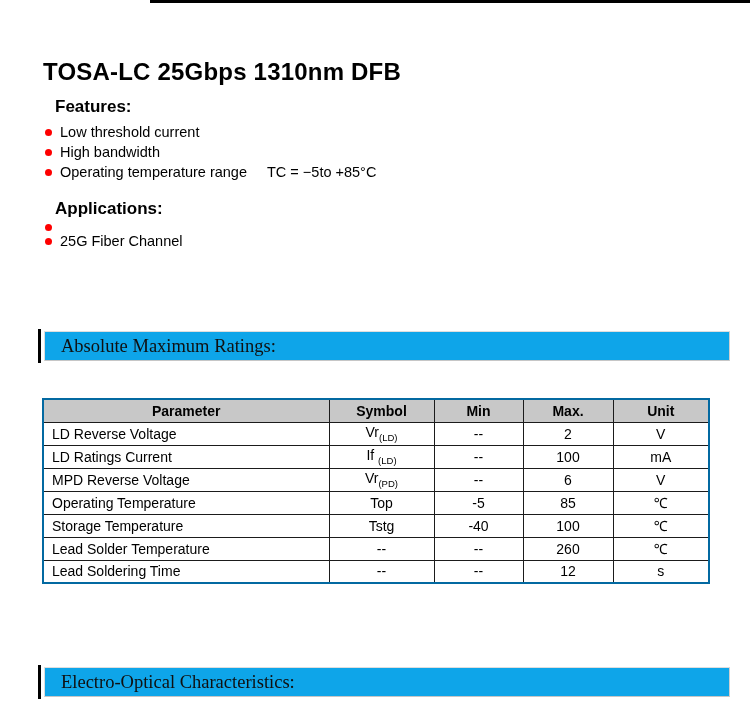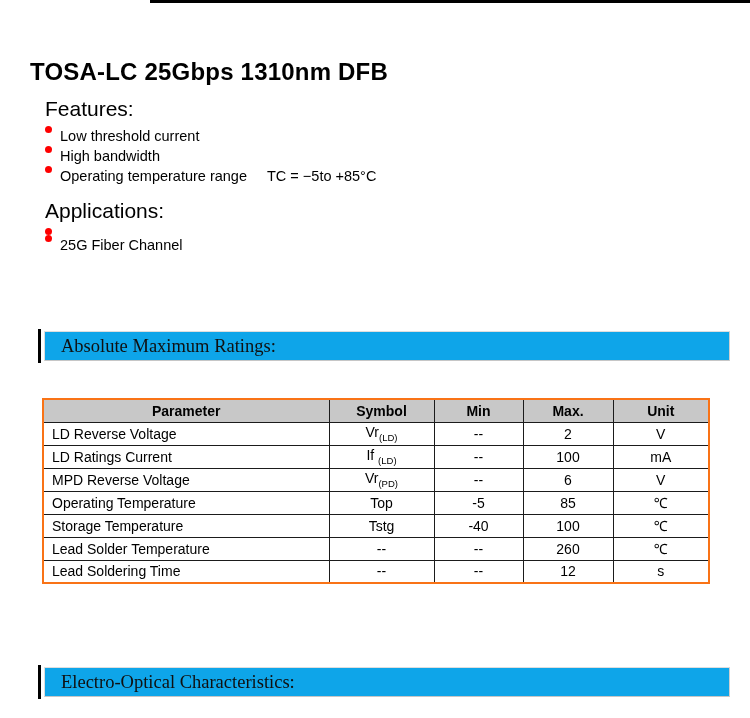--- a/index.html
+++ b/index.html
@@ -18,38 +18,39 @@
   .top-rule {
     position: absolute;
     left: 150px; top: 0;
     width: 600px; height: 3px;
     background: #000000;
   }
 
   
   .page-title {
     position: absolute;
-    left: 30px; top: 58px;
+    left: 43px; top: 58px;
     margin: 0;
     font-size: 24px;
     font-weight: bold;
     letter-spacing: 0.2px;
     text-align: right;
   }
 
   
   .bullet-section { position: absolute; left: 45px; }
   .bullet-section h2 {
-    margin: 0 0 5px 0;
-    font-size: 21px;
-    font-weight: normal;
+    margin: 0 0 5px 10px;
+    font-size: 17px;
+    font-weight: bold;
   }
   .bullet-section ul { list-style: none; margin: 0; padding: 0; }
   .bullet-section li {
     display: flex;
+    align-items: center;
     font-size: 14.5px;
     line-height: 20px;
     white-space: nowrap;
   }
   .bullet {
     flex: none;
     width: 7px; height: 7px;
     border-radius: 50%;
     background: #fe0000;
     margin-right: 8px;
@@ -84,21 +85,21 @@
   #band-amr { top: 331px; }
   #band-eoc { top: 667px; }
 
   
   table.ratings {
     position: absolute;
     left: 42px; top: 398px;
     width: 666px;
     border-collapse: collapse;
     table-layout: fixed;
-    border: 2px solid #f97316;
+    border: 2px solid #0369a1;
   }
   table.ratings th, table.ratings td {
     border: 1px solid #1b1b1b;
     height: 23px;
     padding: 0;
     text-align: center;
     font-size: 14px;
     overflow: hidden;
     white-space: nowrap;
   }

